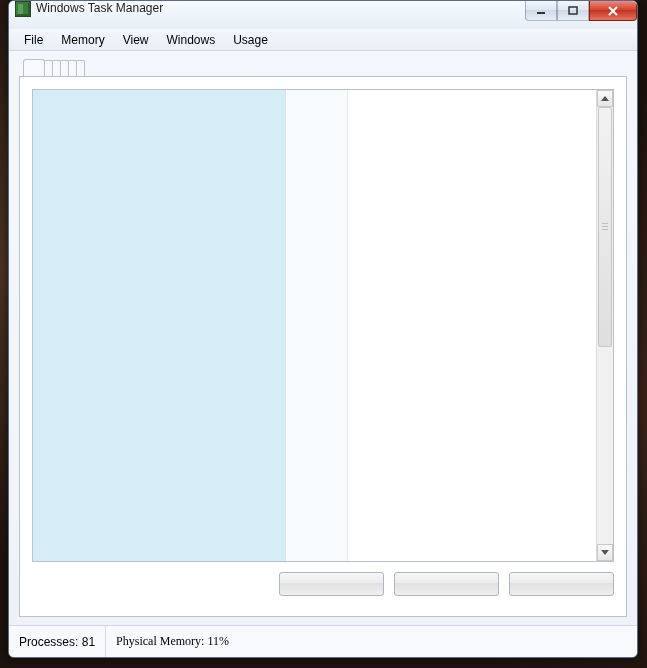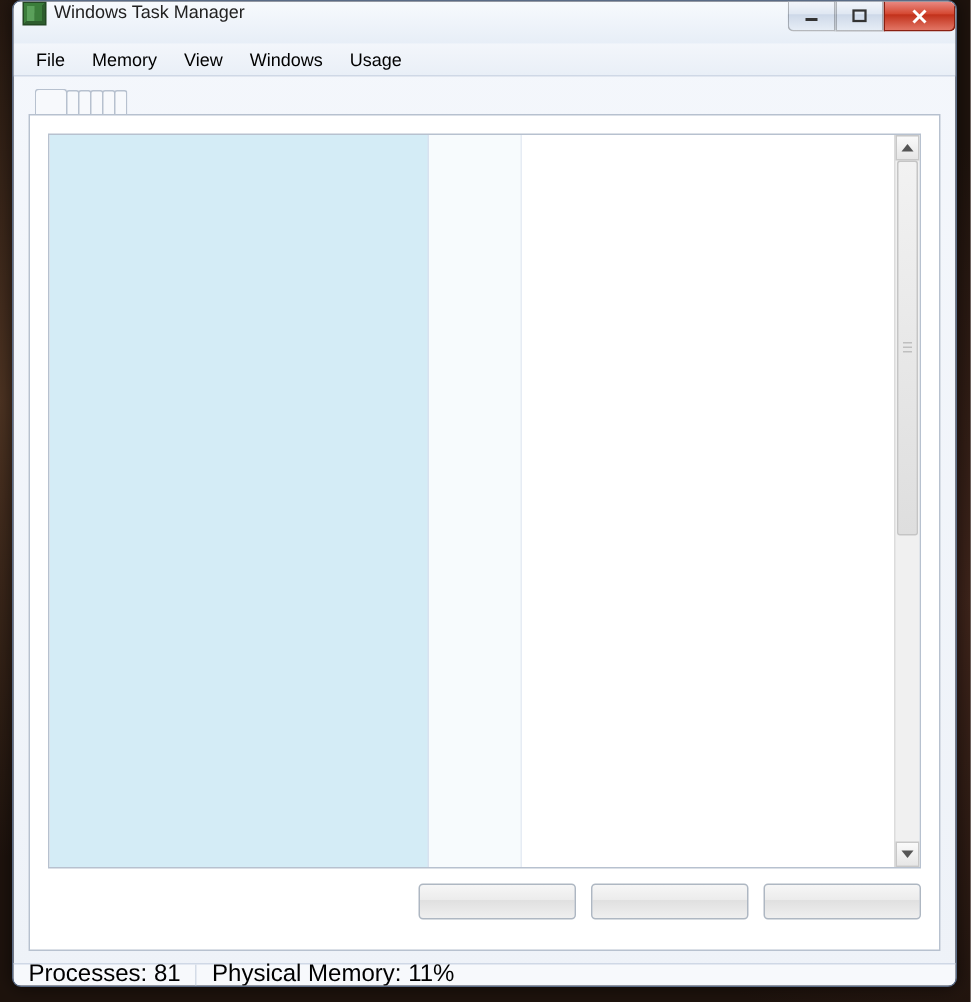--- a/index.html
+++ b/index.html
@@ -191,35 +191,35 @@
     justify-content: flex-end;
     gap: 10px;
   }
   .btn {
     width: 105px; height: 24px;
     background: linear-gradient(#f6f6f6 0%, #ececec 45%, #e0e0e0 46%, #efefef 100%);
     border: 1px solid #aeb7c2;
     border-radius: 3px;
   }
   .statusbar {
-    height: 15px;
+    height: 32px;
     border-top: 1px solid #cfd8e6;
     background: #f7f9fc;
     display: flex;
     align-items: center;
-    font-size: 16px;
+    font-size: 12px;
   }
   .status-cell {
     padding: 0 10px;
     height: 100%;
     display: flex;
     align-items: center;
     border-right: 1px solid #d4dce7;
   }
-  .status-cell:last-child { border-right: none; flex: 1; }
+  .status-cell:last-child { border-right: none; flex: 1; font-family: Liberation Serif, serif; }
   .arrow { width:0;height:0;border-left:4px solid transparent;border-right:4px solid transparent; }
   .arrow.up { border-bottom:5px solid #555; }
   .arrow.down { border-top:5px solid #555; }
 </style>
 </head>
 <body>
 <div class="bg-blur"></div>
 
 <div class="window">
 

